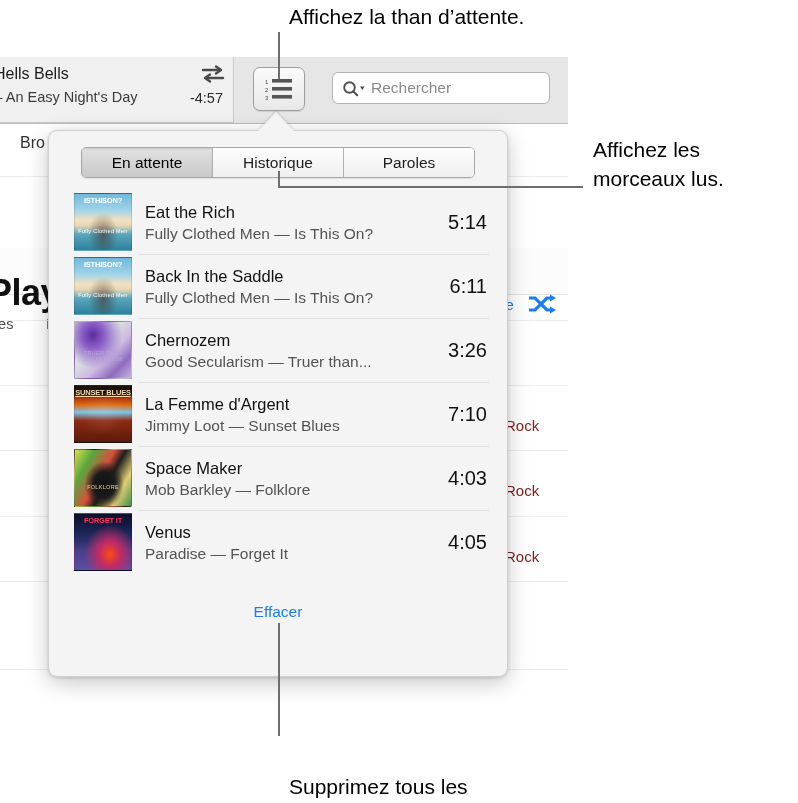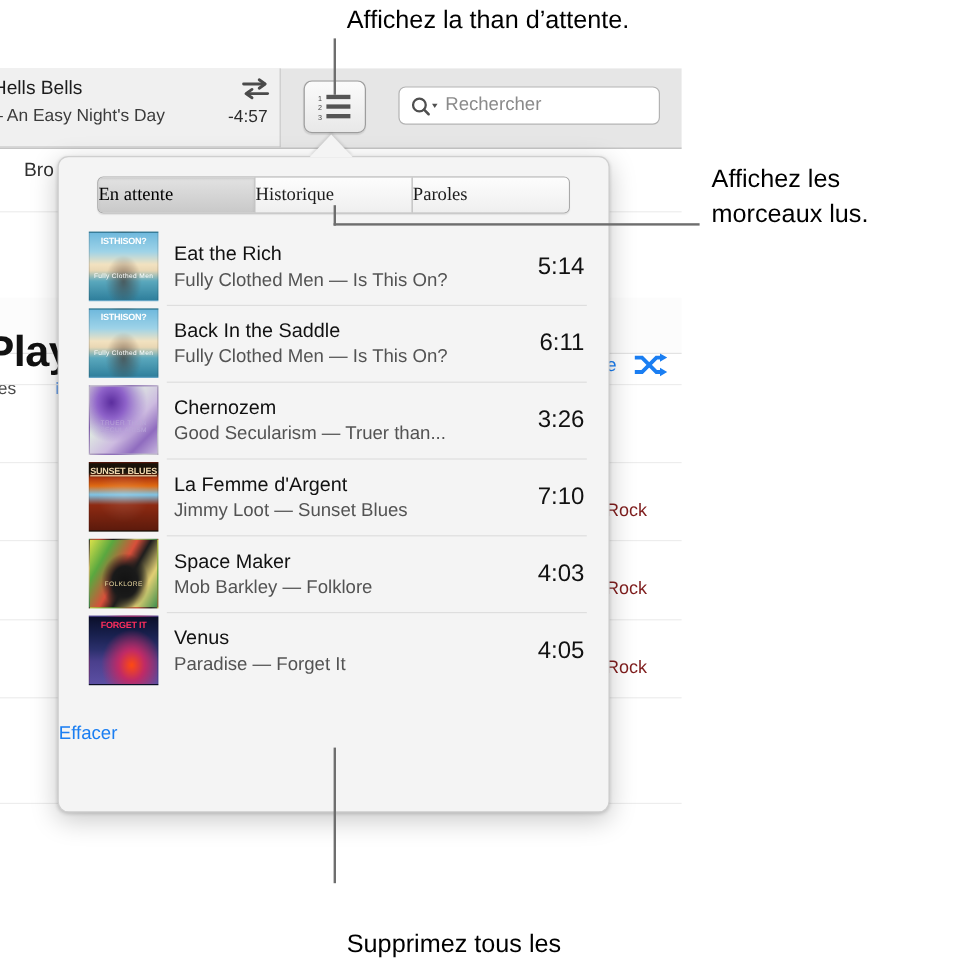--- a/index.html
+++ b/index.html
@@ -142,26 +142,25 @@
     width: 394px; height: 31px;
     display: flex;
     border: 1px solid #a9a9a9;
     border-radius: 5px;
     overflow: hidden;
     box-sizing: border-box;
     box-shadow: 0 1px 1px rgba(0,0,0,0.08);
   }
   .seg-tab {
     flex: 1;
-    display: flex; align-items: center; justify-content: flex-start;
+    display: flex; align-items: center; justify-content: center;
     font-size: 15.5px; color: #1c1c1c;
     background: linear-gradient(to bottom, #fdfdfd 0%, #efefef 100%);
     border-right: 1px solid #b0b0b0;
     box-sizing: border-box;
-    font-family: Liberation Serif, serif;
   }
   .seg-tab:last-child { border-right: none; }
   .seg-tab.active {
     background: linear-gradient(to bottom, #e2e2e2 0%, #c9c9c9 100%);
     color: #000000;
     box-shadow: inset 0 1px 2px rgba(0,0,0,0.12);
   }
 
   .queue-list { position: absolute; left: 0; top: 59px; width: 458px; }
   .queue-item {
@@ -206,21 +205,21 @@
     white-space: nowrap; overflow: hidden;
   }
   .m-time {
     flex: 0 0 auto;
     font-size: 20px; color: #111111;
     padding-right: 20px; padding-left: 6px;
   }
 
   .clear-link {
     position: absolute; left: 0; right: 0; top: 472px;
-    text-align: left;
+    text-align: center;
     font-size: 15.5px;
     color: #1a7ef2;
   }
 </style>
 </head>
 <body>
 
 <div id="root">
 
   <div class="bg-body">

